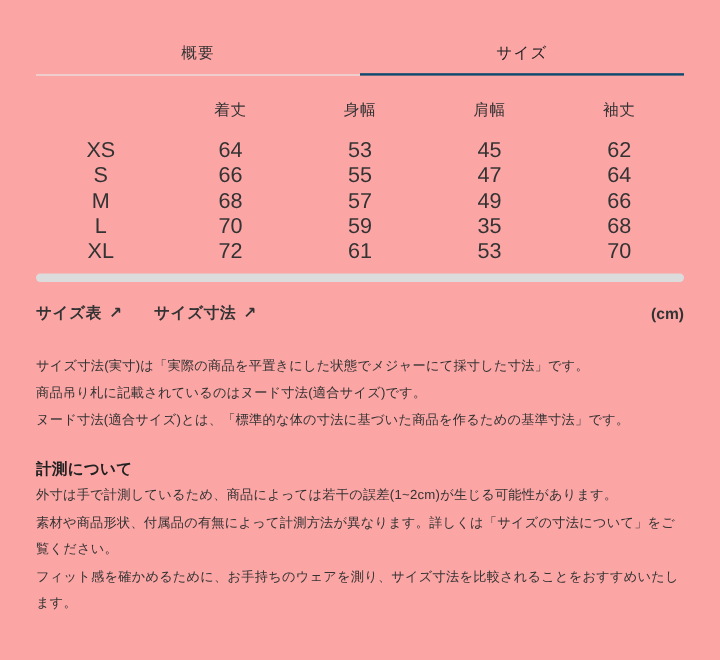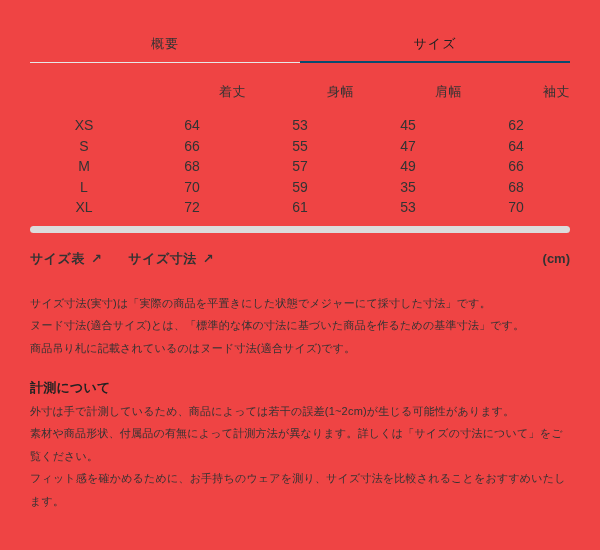--- a/index.html
+++ b/index.html
@@ -5,21 +5,21 @@
   html, body {
     margin: 0;
     padding: 0;
     background: #ffffff;
     font-family: "Liberation Sans", "DejaVu Sans", sans-serif;
     color: #333333;
   }
   .page {
     width: 600px;
     height: 550px;
-    background: #ef4444;
+    background: #fca5a5;
     overflow: hidden;
     box-sizing: border-box;
   }
   .content {
     padding: 0 30px;
   }
 
   
   .tabs {
     display: flex;
@@ -46,27 +46,27 @@
   table.size-table {
     width: 100%;
     margin-top: 20px;
     border-collapse: collapse;
     table-layout: fixed;
   }
   table.size-table th {
     font-weight: normal;
     font-size: 13px;
     color: #333333;
-    text-align: right;
+    text-align: center;
     padding: 0 0 14px 0;
     letter-spacing: 0.5px;
     margin-top: 34px;
   }
   table.size-table td {
-    font-size: 14px;
+    font-size: 18px;
     color: #333333;
     text-align: center;
     height: 20.5px;
     padding: 0;
   }
 
   
   .table-scrollbar {
     margin-top: 8px;
     height: 7px;
@@ -194,22 +194,22 @@
       </a>
       <a class="link">
         <span>サイズ寸法</span>
         <span class="arrow">↗</span>
       </a>
       <span class="unit">(cm)</span>
     </div>
 
     <section class="text-section">
       <p>サイズ寸法(実寸)は「実際の商品を平置きにした状態でメジャーにて採寸した寸法」です。</p>
+      <p>商品吊り札に記載されているのはヌード寸法(適合サイズ)です。</p>
       <p>ヌード寸法(適合サイズ)とは、「標準的な体の寸法に基づいた商品を作るための基準寸法」です。</p>
-      <p>商品吊り札に記載されているのはヌード寸法(適合サイズ)です。</p>
     </section>
 
     <section class="text-section">
       <h3>計測について</h3>
       <p>外寸は手で計測しているため、商品によっては若干の誤差(1~2cm)が生じる可能性があります。</p>
       <p>素材や商品形状、付属品の有無によって計測方法が異なります。詳しくは「サイズの寸法について」をご覧ください。</p>
       <p>フィット感を確かめるために、お手持ちのウェアを測り、サイズ寸法を比較されることをおすすめいたします。</p>
     </section>
 
   </div>

